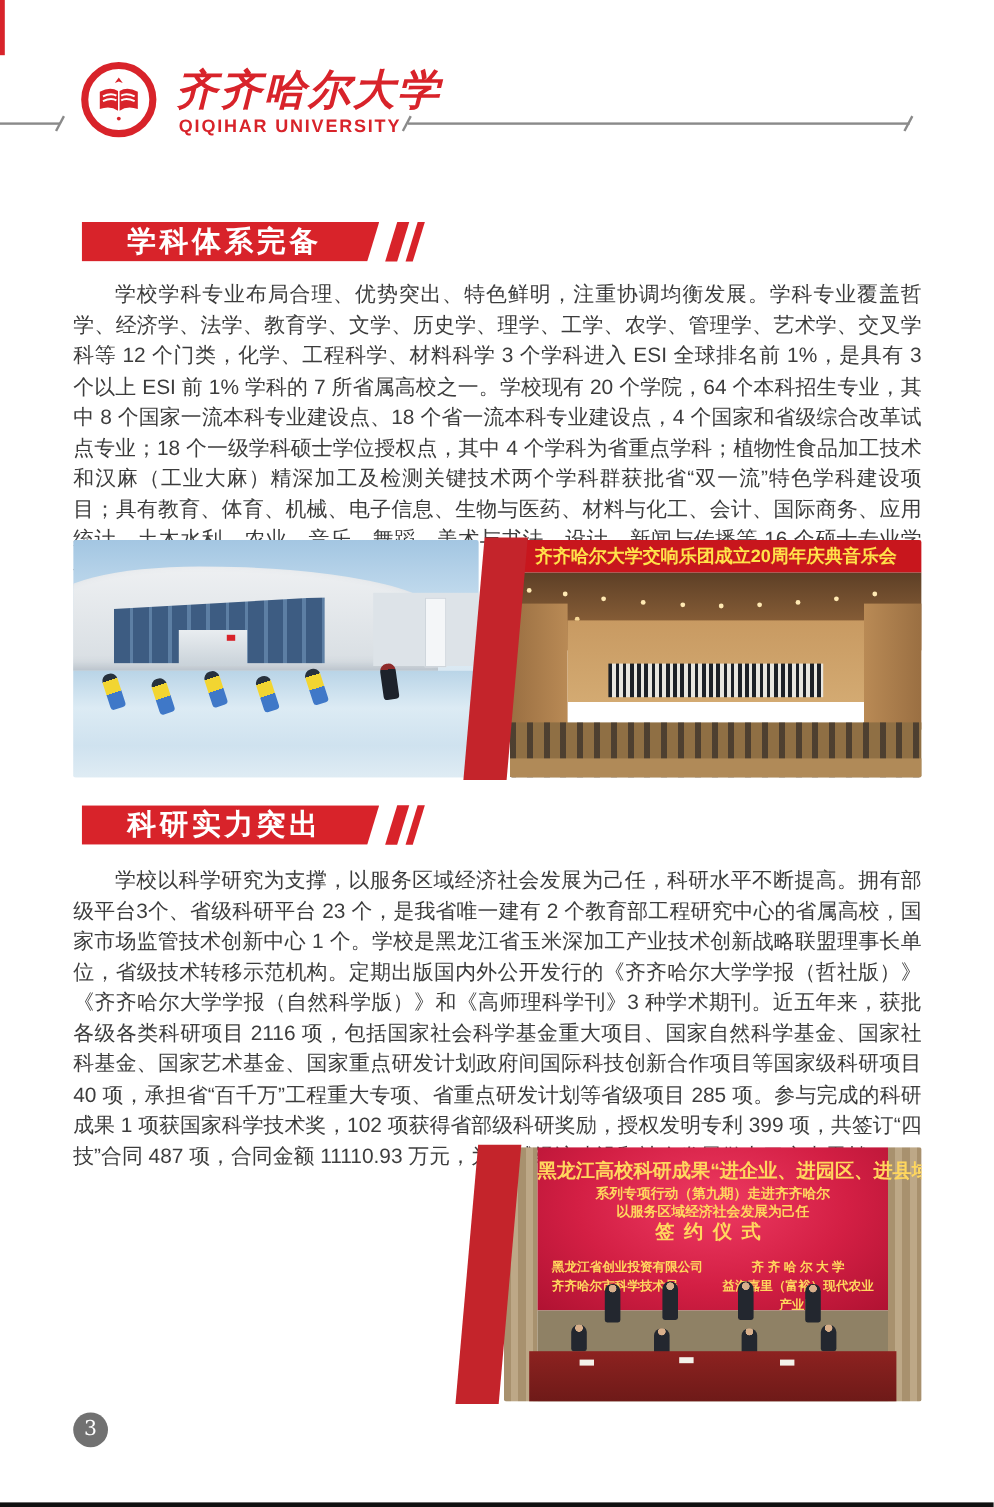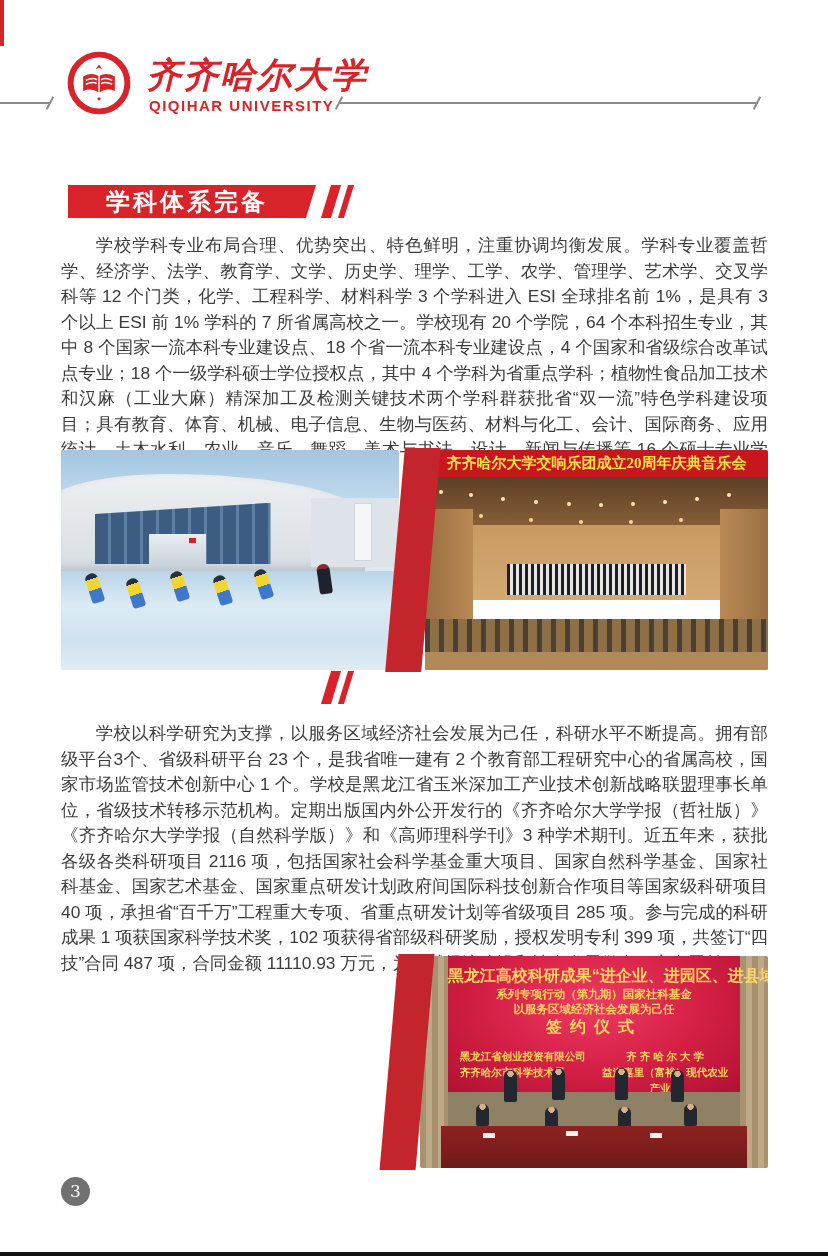--- a/index.html
+++ b/index.html
@@ -121,21 +121,21 @@
   <div class="deco-slash" style="left:756px;"></div>
 
   <div class="sec-banner" style="top:185px;">
     <span class="t">学科体系完备</span>
   </div>
   <div class="sec-stripe stripe-a" style="left:326px;top:185px;"></div>
   <div class="sec-stripe stripe-b" style="left:343px;top:185px;"></div>
 
   <div class="para" style="top:233px;">学校学科专业布局合理、优势突出、特色鲜明，注重协调均衡发展。学科专业覆盖哲学、经济学、法学、教育学、文学、历史学、理学、工学、农学、管理学、艺术学、交叉学科等 12 个门类，化学、工程科学、材料科学 3 个学科进入 ESI 全球排名前 1%，是具有 3 个以上 ESI 前 1% 学科的 7 所省属高校之一。学校现有 20 个学院，64 个本科招生专业，其中 8 个国家一流本科专业建设点、18 个省一流本科专业建设点，4 个国家和省级综合改革试点专业；18 个一级学科硕士学位授权点，其中 4 个学科为省重点学科；植物性食品加工技术和汉麻（工业大麻）精深加工及检测关键技术两个学科群获批省“双一流”特色学科建设项目；具有教育、体育、机械、电子信息、生物与医药、材料与化工、会计、国际商务、应用统计、土木水利、农业、音乐、舞蹈、美术与书法、设计、新闻与传播等 16 个硕士专业学位授权类别，包含 30 余个授权领域。</div>
 
-  <div class="photo-row" style="top:450px;height:220px;font-family:Liberation Serif, serif;">
+  <div class="photo-row" style="top:450px;height:198px;">
     <div class="photo" style="left:0;width:338px;">
       <div class="sk-sky"></div>
       <div class="sk-build"></div>
       <div class="sk-glass"></div>
       <div class="sk-wing"></div>
       <div class="sk-entry"></div>
       <div class="sk-sign"></div>
       <div class="sk-ice"></div>
       <div class="sk-flag" style="left:38%;top:40%;"></div>
       <div class="skater" style="left:8%;top:56%;"></div>
@@ -152,33 +152,36 @@
       <div class="cc-lights"></div>
       <div class="cc-wall-l"></div>
       <div class="cc-wall-r"></div>
       <div class="cc-back"></div>
       <div class="cc-choir"></div>
       <div class="cc-orch"></div>
       <div class="cc-front"></div>
     </div>
   </div>
 
+  <div class="sec-banner" style="top:671px;">
+    <span class="t">科研实力突出</span>
+  </div>
   <div class="sec-stripe stripe-a" style="left:326px;top:671px;"></div>
   <div class="sec-stripe stripe-b" style="left:343px;top:671px;"></div>
 
   <div class="para" style="top:721px;">学校以科学研究为支撑，以服务区域经济社会发展为己任，科研水平不断提高。拥有部级平台3个、省级科研平台 23 个，是我省唯一建有 2 个教育部工程研究中心的省属高校，国家市场监管技术创新中心 1 个。学校是黑龙江省玉米深加工产业技术创新战略联盟理事长单位，省级技术转移示范机构。定期出版国内外公开发行的《齐齐哈尔大学学报（哲社版）》《齐齐哈尔大学学报（自然科学版）》和《高师理科学刊》3 种学术期刊。近五年来，获批各级各类科研项目 2116 项，包括国家社会科学基金重大项目、国家自然科学基金、国家社科基金、国家艺术基金、国家重点研发计划政府间国际科技创新合作项目等国家级科研项目 40 项，承担省“百千万”工程重大专项、省重点研发计划等省级项目 285 项。参与完成的科研成果 1 项获国家科学技术奖，102 项获得省部级科研奖励，授权发明专利 399 项，共签订“四技”合同 487 项，合同金额 11110.93 万元，为区域经济建设和社会发展做出了突出贡献。</div>
 
   <div class="photo-row" style="top:956px;height:212px;">
     <div class="divider" style="left:328px;"></div>
     <div class="photo" style="left:359px;width:348px;">
       <div class="sg-wall" style="left:0;"></div>
       <div class="sg-wall" style="right:0;"></div>
       <div class="sg-screen">
         <div class="sg-l1">黑龙江高校科研成果“进企业、进园区、进县域”</div>
-        <div class="sg-l2">系列专项行动（第九期）国家社科基金</div>
+        <div class="sg-l2">系列专项行动（第九期）走进齐齐哈尔</div>
         <div class="sg-l3">以服务区域经济社会发展为己任</div>
         <div class="sg-l4">签约仪式</div>
         <div class="sg-orgs">
           <div class="col l">
             <div>黑龙江省创业投资有限公司</div>
             <div>齐齐哈尔市科学技术局</div>
           </div>
           <div class="col r">
             <div>齐 齐 哈 尔 大 学</div>
             <div>益海嘉里（富裕）现代农业</div>

